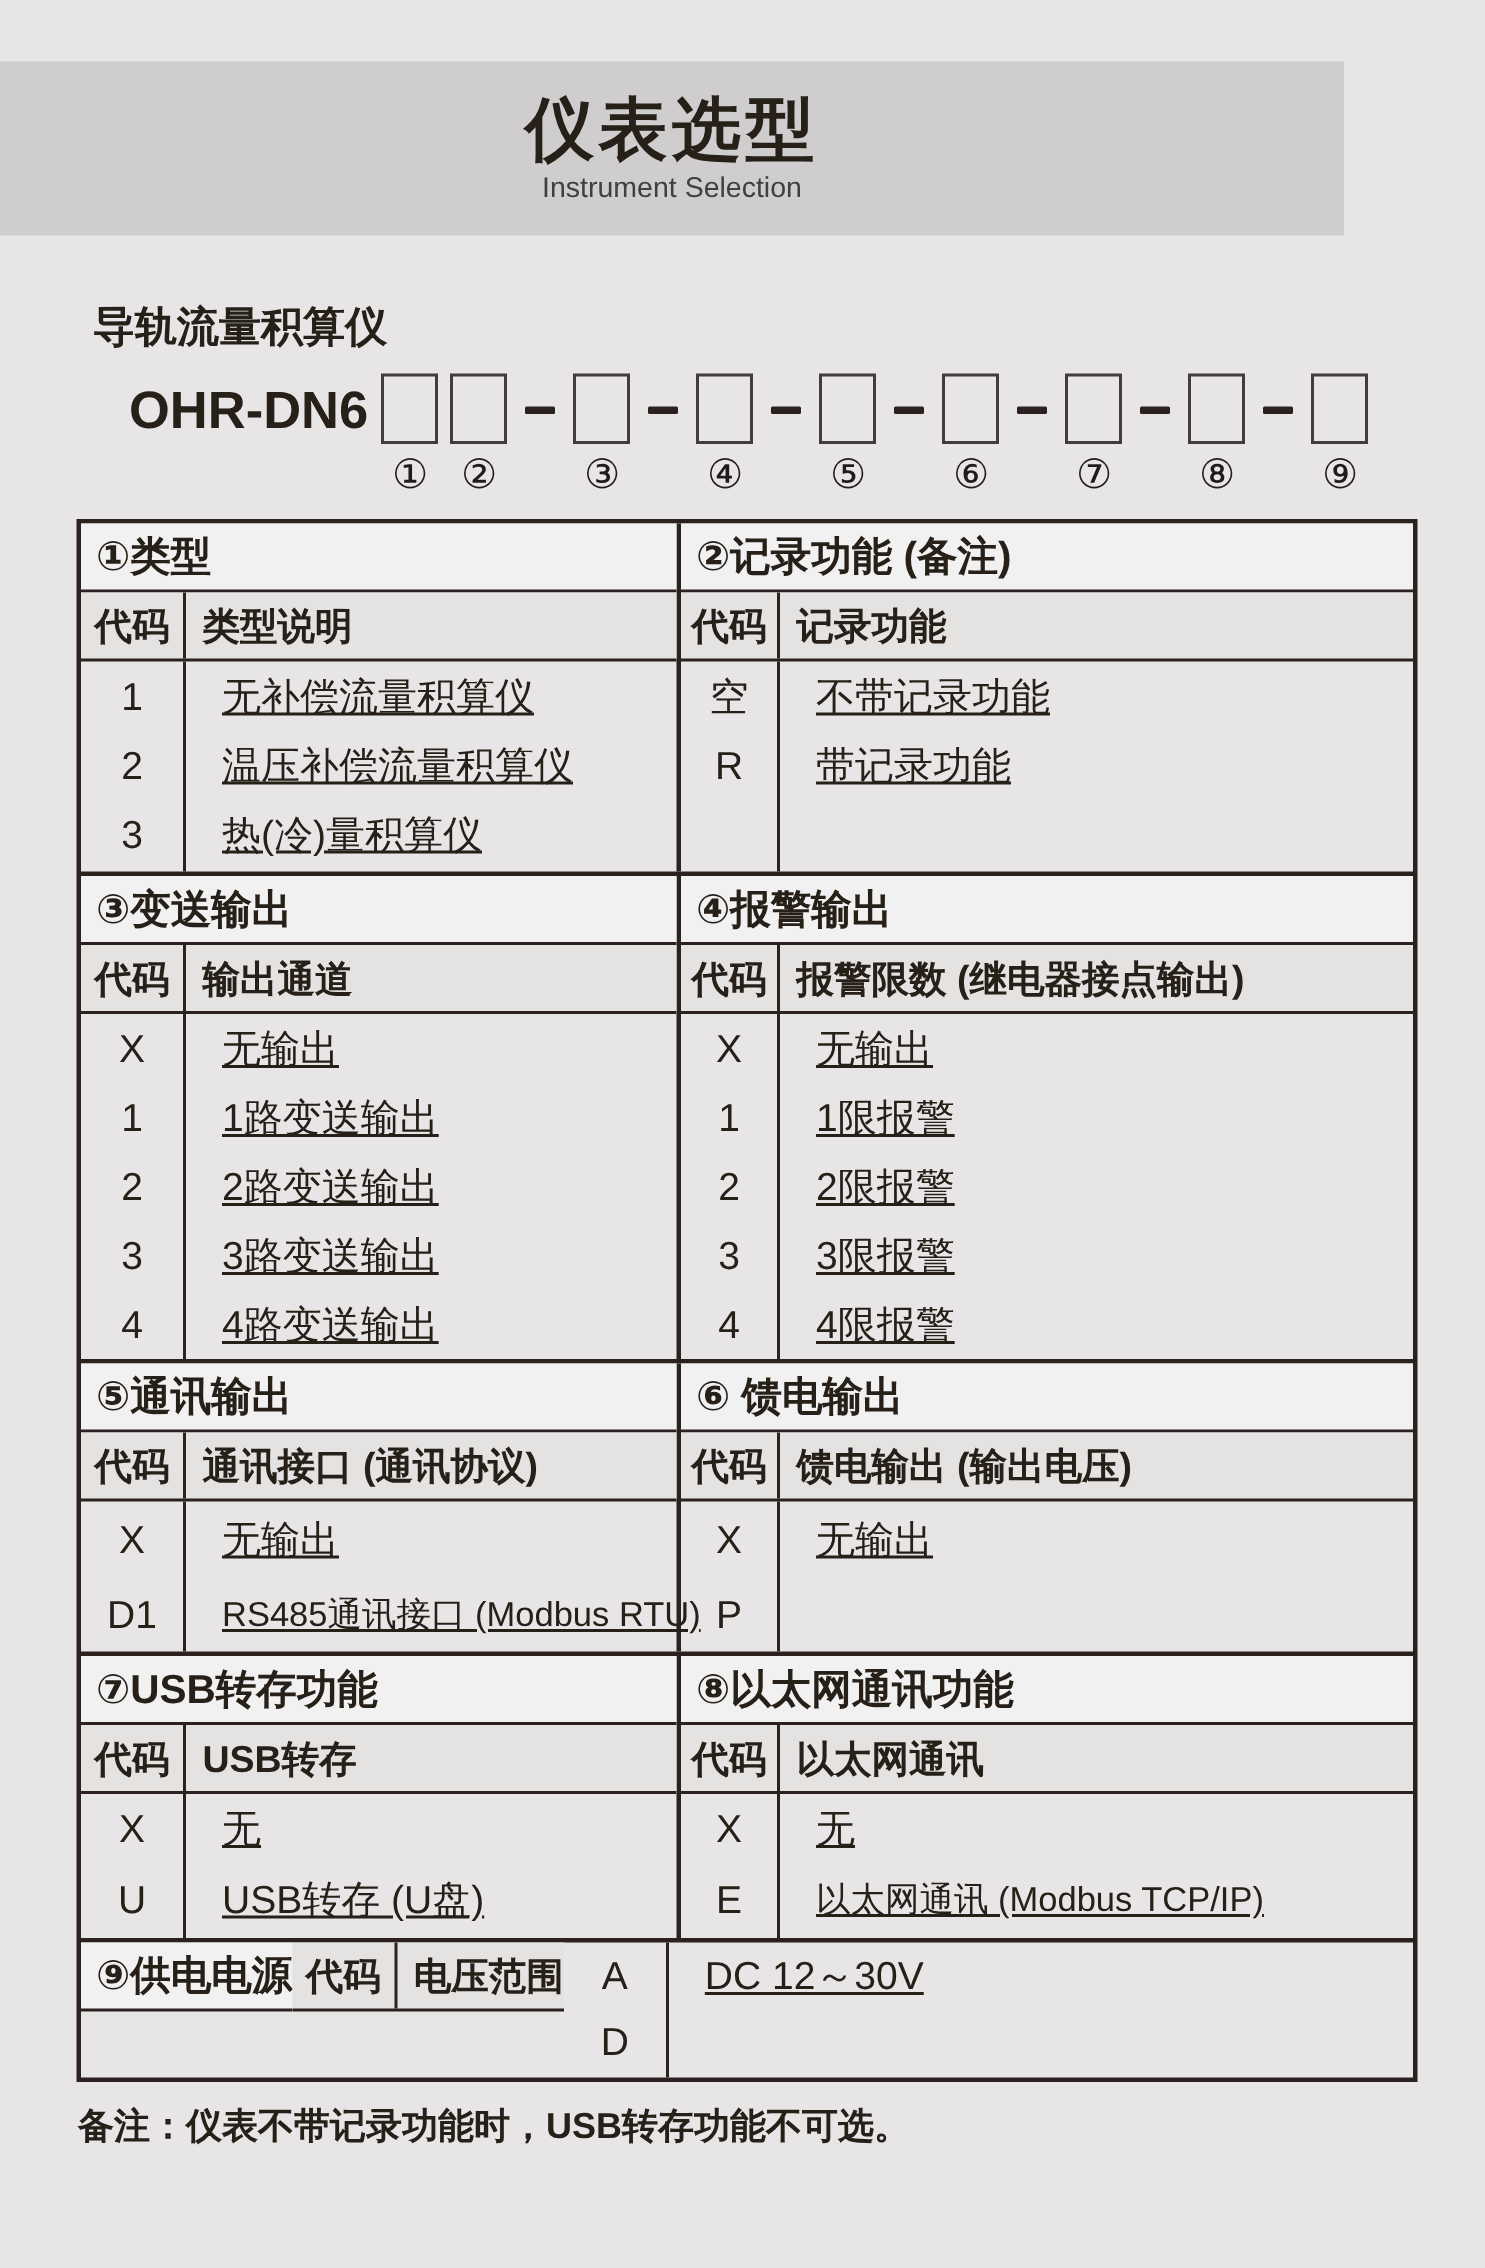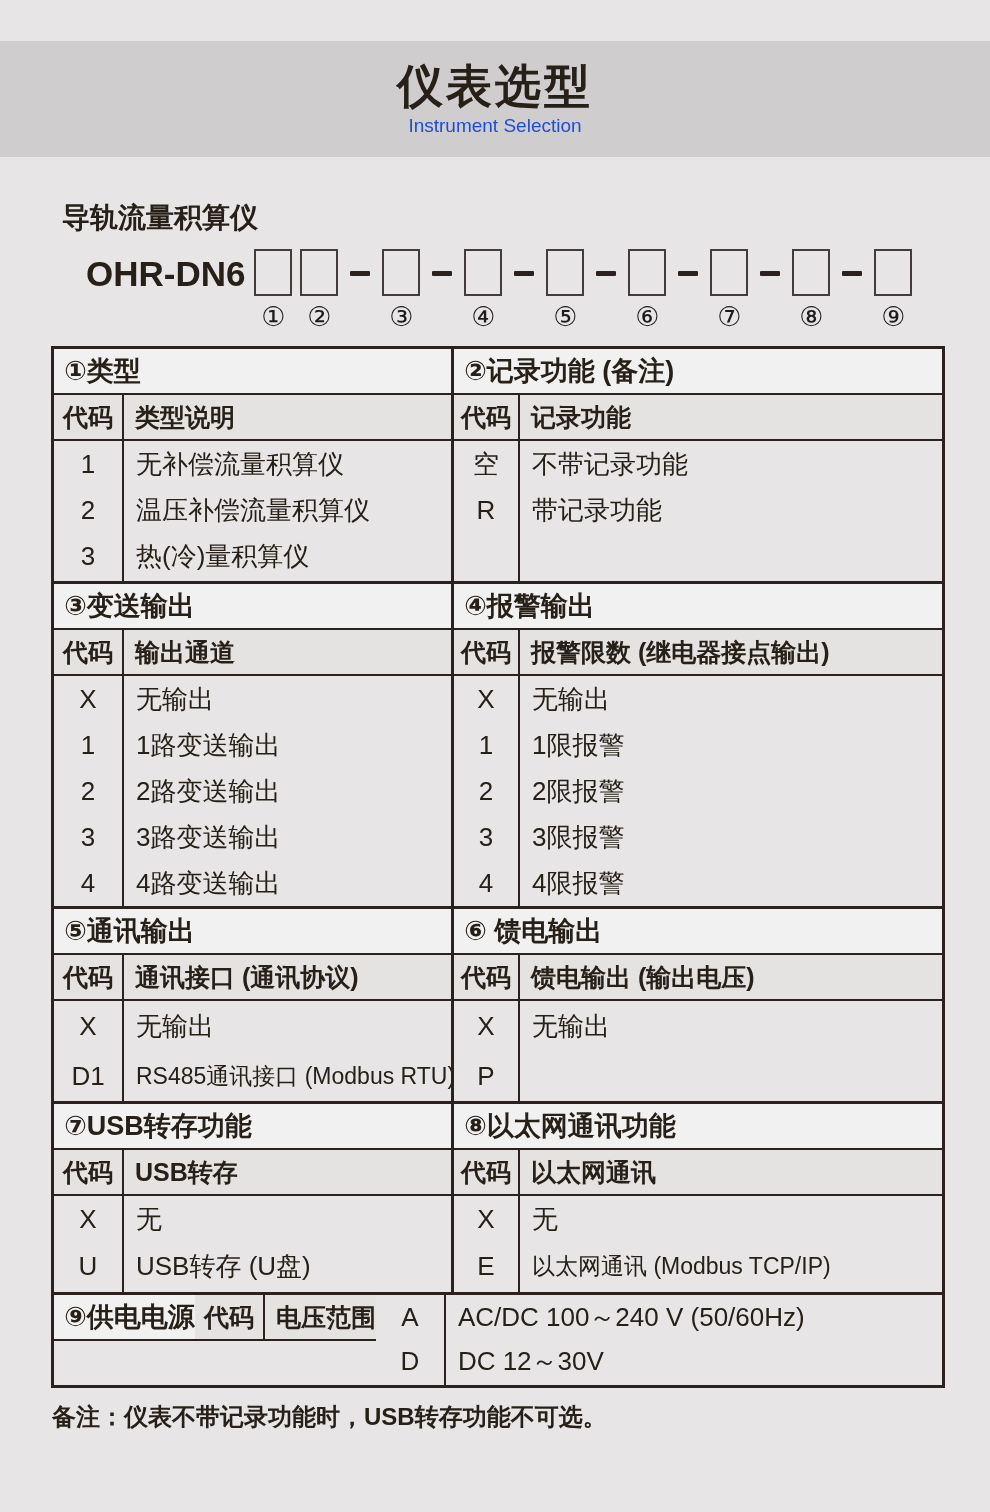--- a/index.html
+++ b/index.html
@@ -15,26 +15,26 @@
   body{
     height:1512px;
     background:var(--page-bg);
     color:var(--ink);
     font-family:"Liberation Sans","DejaVu Sans",sans-serif;
     overflow:hidden;
   }
   
   .header-band{
     margin-top:41px;
-    width:990px;height:116px;
+    width:896px;height:116px;
     background:var(--band-bg);
     display:flex;flex-direction:column;align-items:center;justify-content:center;
   }
   .header-title{font-size:46px;font-weight:bold;letter-spacing:3px;line-height:1.1;}
-  .header-sub{font-size:19px;font-weight:400;margin-top:3px;color:#1d4ed8;}
+  .header-sub{font-size:19px;font-weight:400;margin-top:3px;color:#404040;}
   
   .product-name{margin:42px 0 12px 62px;font-size:28px;font-weight:600;}
   .model-line{display:flex;align-items:flex-start;margin:8px 0 0 55px;}
   .model-prefix{font-size:35px;font-weight:600;line-height:50px;margin-right:5px;letter-spacing:0px;margin-left:31px;}
   .unit{display:flex;flex-direction:column;align-items:center;margin:0 4px;}
   .box{width:38px;height:47px;border:2px solid #433c3a;background:transparent;}
   .circ{margin-top:7px;font-family:"DejaVu Serif","DejaVu Sans",serif;font-size:27px;line-height:1;color:#1f1b1a;}
   .dash{width:20px;height:5px;background:var(--line);margin:22px 8px 0 8px;border-radius:1px;}
   
   .itable{
@@ -64,21 +64,21 @@
     width:70px;border-right:2px solid var(--line);
     display:flex;align-items:center;justify-content:center;flex-shrink:0;
   }
   .right .code-h{width:66px;}
   .desc-h{display:flex;align-items:center;padding-left:11px;}
   .sec-body{display:flex;align-items:stretch;}
   .codes{width:70px;border-right:2px solid var(--line);display:flex;flex-direction:column;flex-shrink:0;}
   .right .codes{width:66px;}
   .descs{flex:1;display:flex;flex-direction:column;}
   .code-cell{display:flex;align-items:center;justify-content:center;font-size:26px;font-weight:500;}
-  .desc-cell{display:flex;align-items:center;padding-left:12px;font-size:26px;font-weight:500;white-space:nowrap;}
+  .desc-cell{display:flex;align-items:center;padding-left:24px;font-size:26px;font-weight:500;white-space:nowrap;text-decoration:underline;}
   
   .band-1 .sec-body{height:140px;} .band-1 .code-cell,.band-1 .desc-cell{height:46px;}
   .band-2 .sec-body{height:230px;} .band-2 .code-cell,.band-2 .desc-cell{height:46px;}
   .band-3 .sec-body{height:100px;} .band-3 .code-cell,.band-3 .desc-cell{height:50px;}
   .band-4 .sec-body{height:96px;}  .band-4 .code-cell,.band-4 .desc-cell{height:47px;}
   .band-5 .sec-body{height:90px;}  .band-5 .code-cell,.band-5 .desc-cell{height:44px;}
   .desc-cell.fit{font-size:23px;}
   
   .note{margin:13px 0 0 52px;font-size:24px;font-weight:600;}
 </style>
@@ -316,21 +316,20 @@
       <div class="sec-head">
         <div class="code-h">代码</div>
         <div class="desc-h">电压范围</div>
       </div>
       <div class="sec-body">
         <div class="codes">
           <div class="code-cell">A</div>
           <div class="code-cell">D</div>
         </div>
         <div class="descs">
-          <div class="desc-cell">AC/DC 100～240 V (50/60Hz)</div>
           <div class="desc-cell">DC 12～30V</div>
         </div>
       </div>
     </section>
   </div>
 
 </div>
 
 <div class="note">备注：仪表不带记录功能时，USB转存功能不可选。</div>
 

